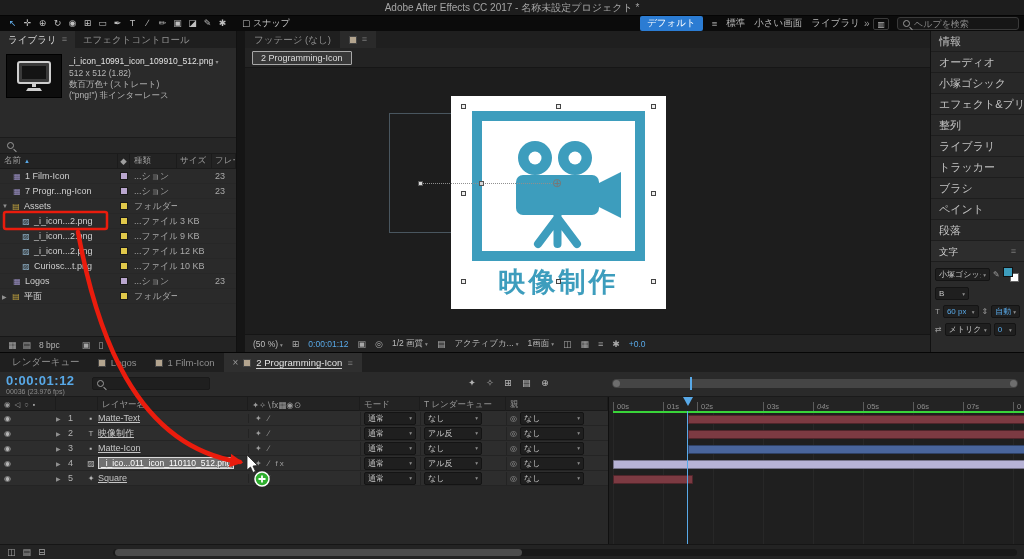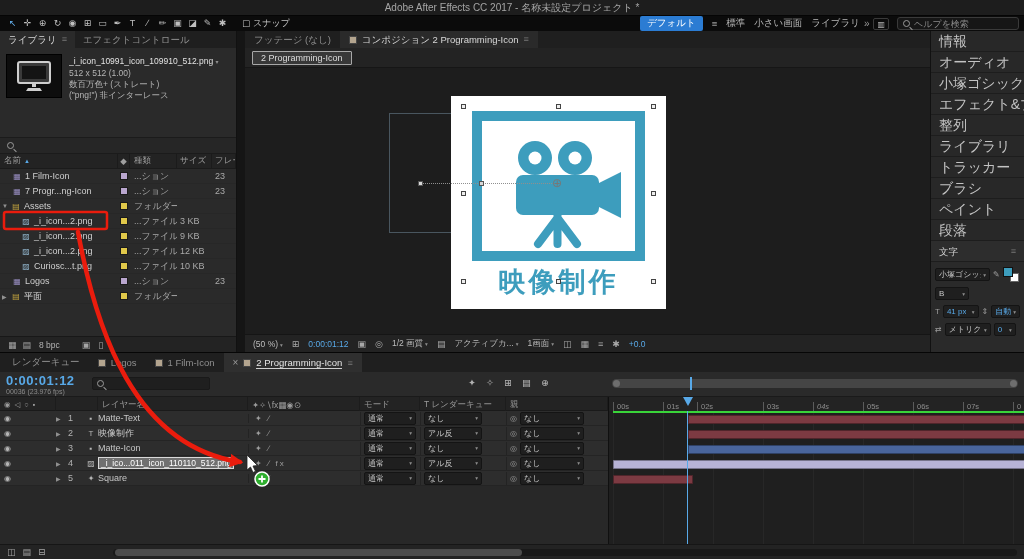--- a/index.html
+++ b/index.html
@@ -83,21 +83,21 @@
 .kf{position:absolute;width:5px;height:5px;background:#d8d8d8;border:1px solid #555;}
 .handle{position:absolute;width:5px;height:5px;background:#eee;border:1px solid #444;}
 .anchor{position:absolute;color:#777;font-size:12px;line-height:12px;}
 #v-status{position:absolute;left:0;right:0;bottom:0;height:18px;background:#232323;border-top:1px solid #151515;
   display:flex;align-items:center;gap:9px;padding:0 8px;font-size:8.5px;color:#bdbdbd;white-space:nowrap;overflow:hidden;}
 .st-item.accent{color:var(--accent);}
 .st-item.icon{color:#a8a8a8;font-size:9px;}
 .st-item .caret{font-size:5.5px;margin-left:2px;}
 
 .sidebar{position:absolute;left:930px;top:0;width:94px;height:321px;background:#2a2a2a;border-left:1px solid #111;}
-.spanel{height:21px;line-height:21px;padding:0 8px;border-bottom:1px solid #1d1d1d;font-size:14px;
+.spanel{height:21px;line-height:21px;padding:0 8px;border-bottom:1px solid #1d1d1d;font-size:11px;
   color:#c3c3c3;background:#282828;white-space:nowrap;overflow:hidden;}
 .char-head{height:21px;line-height:21px;padding:0 8px;border-bottom:1px solid #1d1d1d;font-size:9.5px;
   color:#d0d0d0;background:#2d2d2d;display:flex;justify-content:space-between;align-items:center;}
 .char-body{padding:5px 4px;display:flex;flex-direction:column;gap:5px;font-size:8px;}
 .crow{display:flex;align-items:center;gap:3px;}
 .dd{display:inline-flex;align-items:center;justify-content:space-between;background:#1f1f1f;border:1px solid #141414;
   border-radius:2px;height:13px;padding:0 3px;color:#c6c6c6;font-size:8px;gap:2px;white-space:nowrap;overflow:hidden;}
 .dd .caret{font-size:5.5px;color:#8d8d8d;flex:none;}
 .dd.accent{color:var(--accent);}
 .dd-label{overflow:hidden;white-space:nowrap;}
@@ -135,21 +135,21 @@
 #t-ph-head{position:absolute;top:0;width:10px;height:9px;background:var(--accent);clip-path:polygon(0 0,100% 0,50% 100%);}
 .t-body{position:absolute;top:58px;left:0;width:1024px;bottom:15px;}
 .tb-left{position:absolute;left:0;top:0;width:608px;height:100%;background:#282828;}
 #t-rows{position:absolute;left:0;top:0;width:608px;}
 .trow{height:15px;display:flex;align-items:center;background:#2d2d2d;border-bottom:1px solid #242424;font-size:9px;color:#c6c6c6;}
 .c-av{width:56px;flex:none;padding-left:4px;}
 .eye{font-size:8px;color:#b5b5b5;}
 .c-disc{width:12px;flex:none;font-size:6px;color:#8f8f8f;}
 .c-num{width:16px;flex:none;color:#b3b3b3;}
 .c-licon{width:14px;flex:none;font-size:8px;color:#b7b7b7;text-align:center;}
-.c-lname{width:150px;flex:none;overflow:hidden;white-space:nowrap;}
+.c-lname{width:150px;flex:none;overflow:hidden;white-space:nowrap;text-decoration:underline;}
 .trow.dragging .c-lname{overflow:visible;}
 .dragbox{background:#707070;border:1px solid #d9d9d9;color:#fff;padding:0 2px;font-size:8.5px;position:relative;z-index:5;}
 .c-sw{width:112px;flex:none;border-left:1px solid #232323;padding-left:6px;font-size:8px;color:#9f9f9f;letter-spacing:2px;}
 .c-mode{width:60px;flex:none;border-left:1px solid #232323;padding:0 3px;}
 .c-matte{width:86px;flex:none;border-left:1px solid #232323;padding:0 3px;}
 .c-parent{width:102px;flex:none;border-left:1px solid #232323;padding:0 3px;display:flex;align-items:center;gap:3px;}
 .c-mode .dd{width:52px;}.c-matte .dd{width:58px;}.c-parent .dd{width:64px;}
 .pick{color:#9a9a9a;font-size:8px;}
 .tb-right{position:absolute;left:608px;right:0;top:0;height:100%;background:#1f1f1f;border-left:1px solid #101010;
   background-image:repeating-linear-gradient(90deg,#272727 0 1px,transparent 1px 50px);background-position:4px 0;overflow:hidden;}
@@ -228,21 +228,21 @@
           <rect x="8" y="7" width="24" height="13" fill="#141414"></rect>
           <rect x="18" y="24" width="4" height="4" fill="#cfcfcf"></rect>
           <path d="M14 29 h12 l2 3 h-16 z" fill="#cfcfcf"></path>
         </svg>
       </div>
       <div class="pmeta">
         <div class="pm-name">
           <span>_i_icon_10991_icon_109910_512.png</span>
           <span class="caret">▾</span>
         </div>
-        <div>512 x 512 (1.00)</div>
+        <div>512 x 512 (1.82)</div>
         <div>数百万色+ (ストレート)</div>
         <div>("png!") 非インターレース</div>
       </div>
     </div>
     <div class="psearch">
       <span class="mag"></span>
       <input style="">
     </div>
     <div class="pheaders">
       <div class="ph c-name">
@@ -381,21 +381,20 @@
     </div>
   </div>
 
   <div class="viewer">
     <div id="v-tabs">
         <div class="vtab">
           <span class="tab-label">フッテージ (なし)</span>
         </div>
         <div class="vtab active">
           <span class="tabchip" style="background: rgb(179, 164, 142);"></span>
-          <span class="tab-label">コンポジション 2 Programming-Icon</span>
           <span class="menu">≡</span>
         </div>
       </div>
     <div class="v-crumbrow">
       <span class="crumb">2 Programming-Icon</span>
     </div>
     <div class="stage">
       <div class="mask-outline"></div>
       <div class="comp-white">
         <svg class="cam-svg" width="173" height="150" viewBox="0 0 173 150">
@@ -472,21 +471,21 @@
       </div>
       <div class="crow">
         <span class="dd" style="width:34px">
           <span class="dd-label">B</span>
           <span class="caret">▾</span>
         </span>
       </div>
       <div class="crow">
         <span class="cicon">T</span>
         <span class="dd accent" style="width:40px">
-          <span class="dd-label">41 px</span>
+          <span class="dd-label">60 px</span>
           <span class="caret">▾</span>
         </span>
         <span class="cicon">⇕</span>
         <span class="dd accent" style="width:32px">
           <span class="dd-label">自動</span>
           <span class="caret">▾</span>
         </span>
       </div>
       <div class="crow">
         <span class="cicon">⇄</span>

